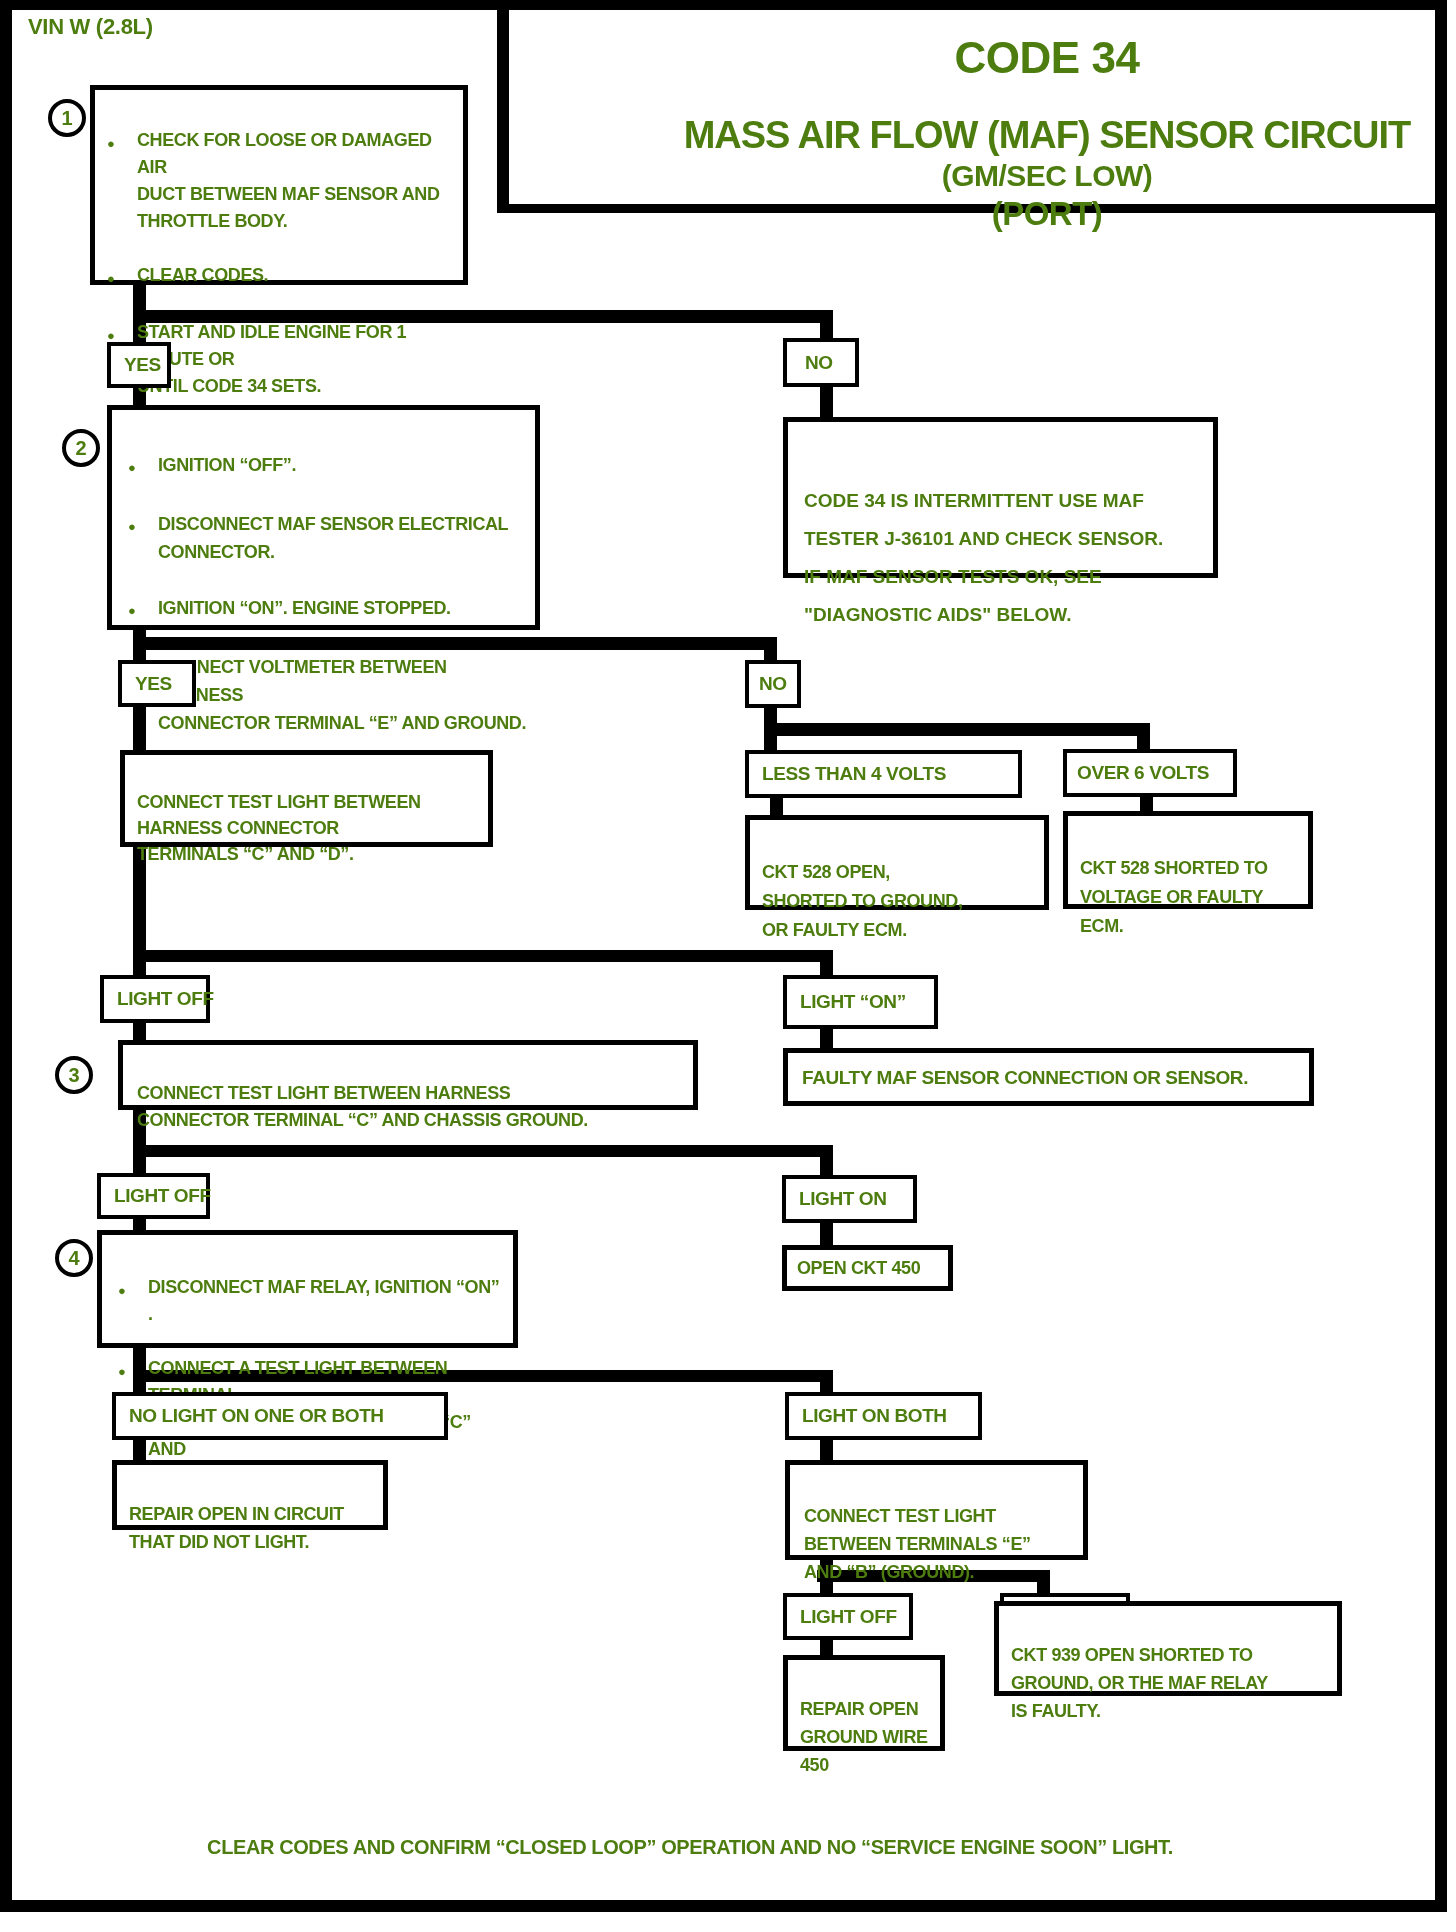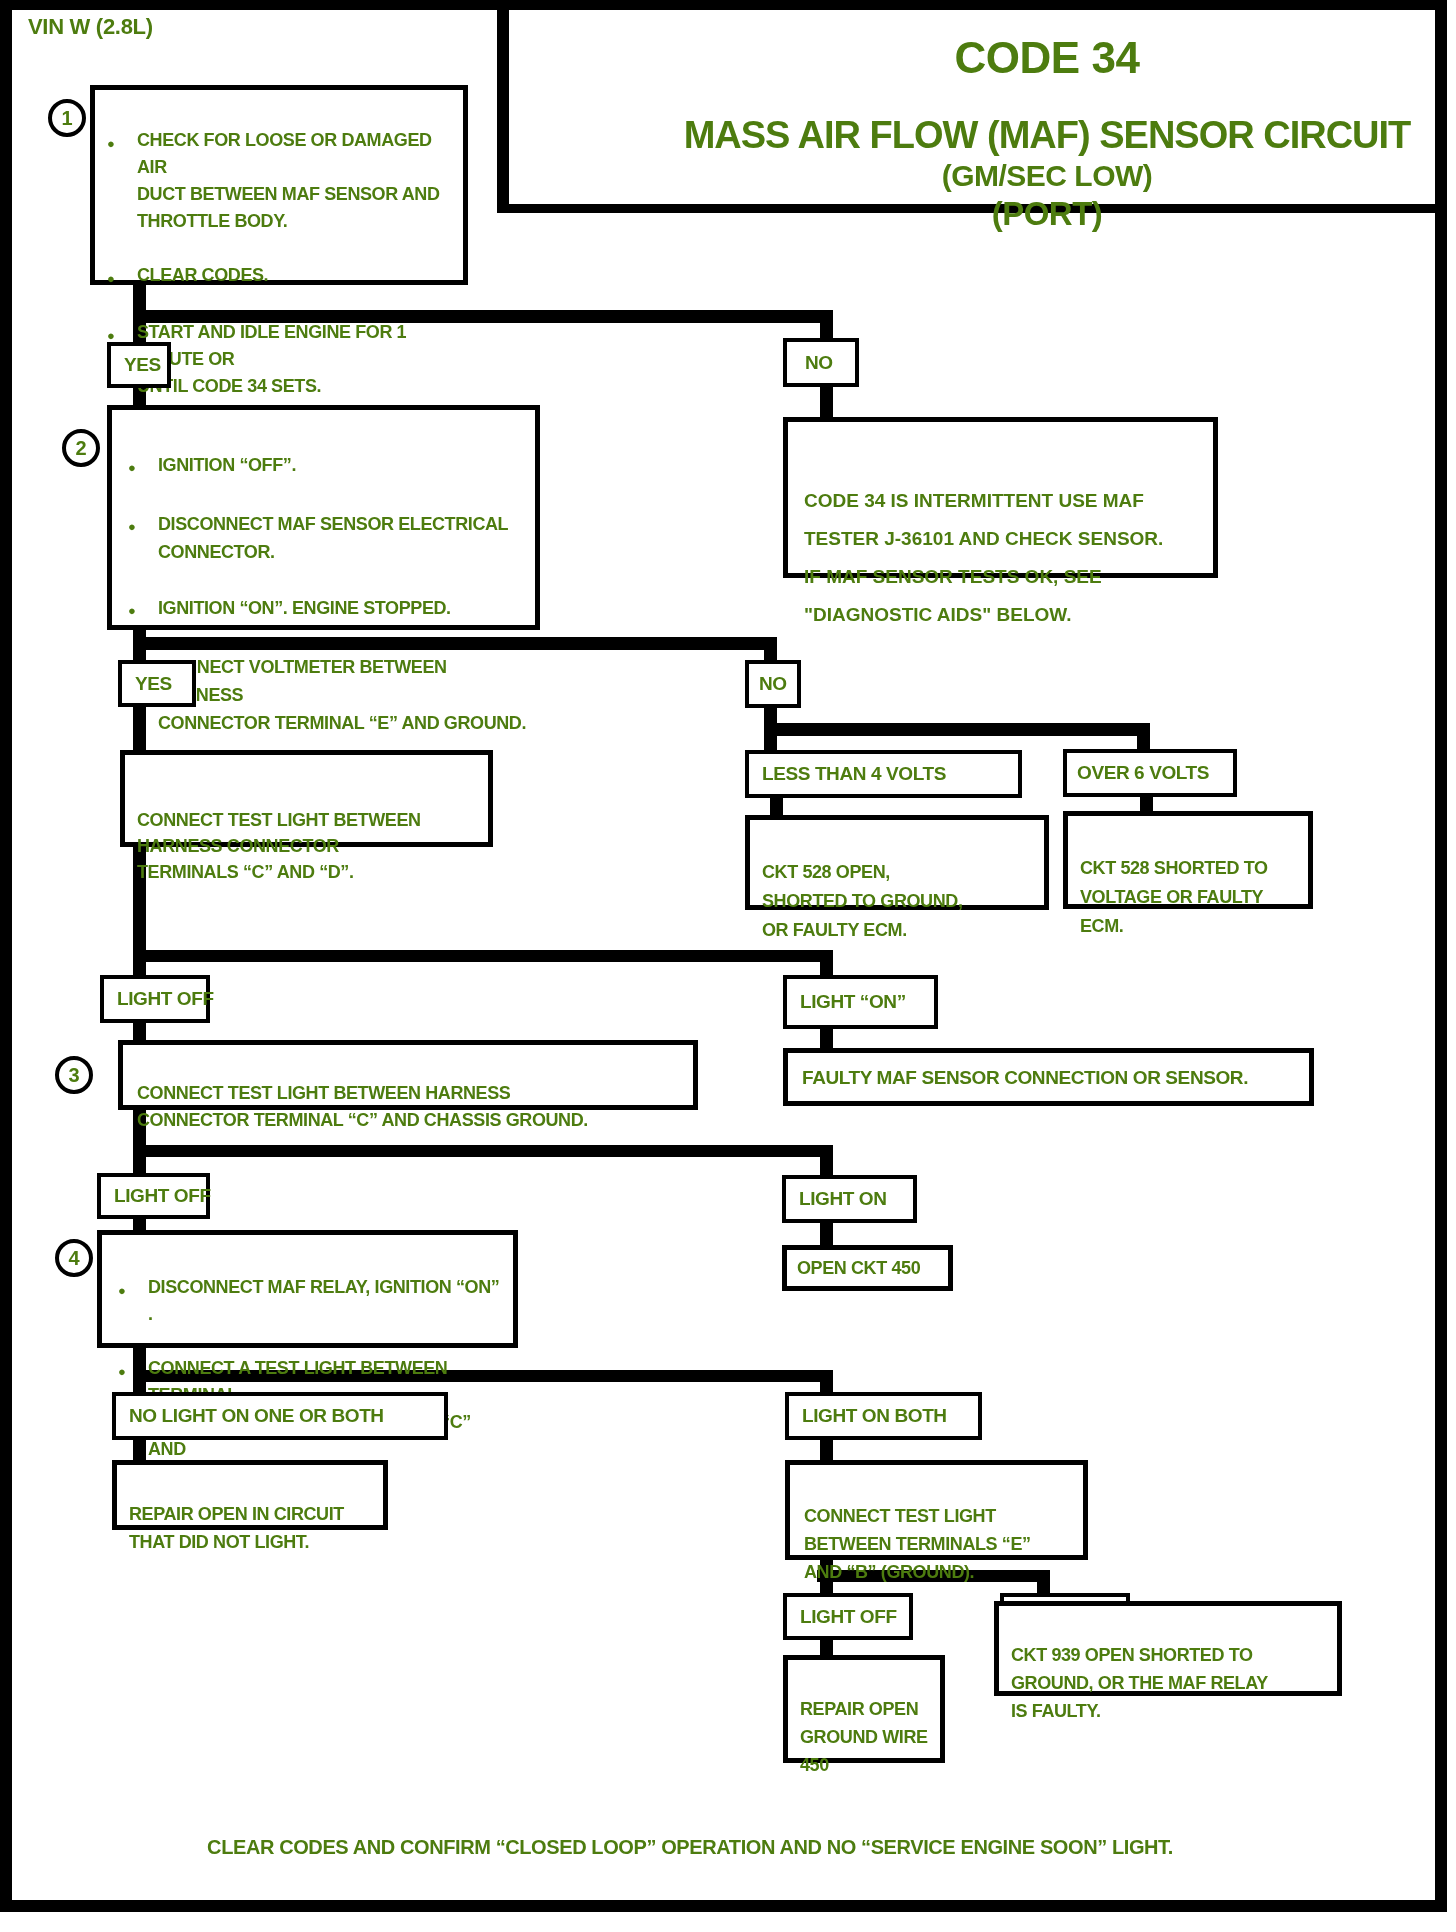--- a/index.html
+++ b/index.html
@@ -123,21 +123,21 @@
   <div class="node" style="left:783px;top:417px;width:435px;height:161px;padding:22px 10px 0 16px;font-size:19px;line-height:38px;letter-spacing:0px;">
     <span>CODE 34 IS INTERMITTENT  USE  MAF
 TESTER J-36101  AND CHECK SENSOR.
 IF  MAF  SENSOR TESTS OK, SEE
 "DIAGNOSTIC AIDS" BELOW.</span>
   </div>
 
   <div class="label-box" style="left:118px;top:660px;width:78px;height:47px;"><span>YES</span></div>
   <div class="label-box" style="left:745px;top:660px;width:56px;height:48px;padding-left:10px;"><span>NO</span></div>
 
-  <div class="node" style="left:120px;top:750px;width:373px;height:97px;padding:26px 6px 0 12px;line-height:26px;">
+  <div class="node" style="left:120px;top:750px;width:373px;height:97px;padding:8px 6px 0 12px;line-height:26px;">
     <span>CONNECT TEST LIGHT BETWEEN
 HARNESS CONNECTOR
 TERMINALS “C” AND “D”.</span>
   </div>
 
   <div class="label-box" style="left:745px;top:750px;width:277px;height:48px;"><span>LESS THAN 4 VOLTS</span></div>
   <div class="label-box" style="left:1063px;top:749px;width:174px;height:48px;padding-left:10px;"><span>OVER 6 VOLTS</span></div>
 
   <div class="node" style="left:745px;top:815px;width:304px;height:95px;padding:9px 6px 0 12px;line-height:29px;">
     <span>CKT 528 OPEN,
@@ -186,21 +186,21 @@
 
   <div class="node" style="left:785px;top:1460px;width:303px;height:100px;padding:9px 4px 0 14px;line-height:28px;">
     <span>CONNECT TEST LIGHT
 BETWEEN TERMINALS “E”
 AND  “B” (GROUND).</span>
   </div>
 
   <div class="label-box" style="left:783px;top:1593px;width:130px;height:47px;"><span>LIGHT OFF</span></div>
   <div class="label-box" style="left:1000px;top:1593px;width:130px;height:49px;"><span>LIGHT ON</span></div>
 
-  <div class="node" style="left:783px;top:1655px;width:162px;height:108px;padding:7px 4px 0 12px;line-height:28px;">
+  <div class="node" style="left:783px;top:1655px;width:162px;height:96px;padding:7px 4px 0 12px;line-height:28px;">
     <span>REPAIR OPEN
 GROUND WIRE
 450</span>
   </div>
   <div class="node" style="left:994px;top:1601px;width:348px;height:95px;padding:7px 4px 0 12px;line-height:28px;">
     <span>CKT 939 OPEN SHORTED TO
 GROUND, OR THE MAF  RELAY
 IS FAULTY.</span>
   </div>
 

